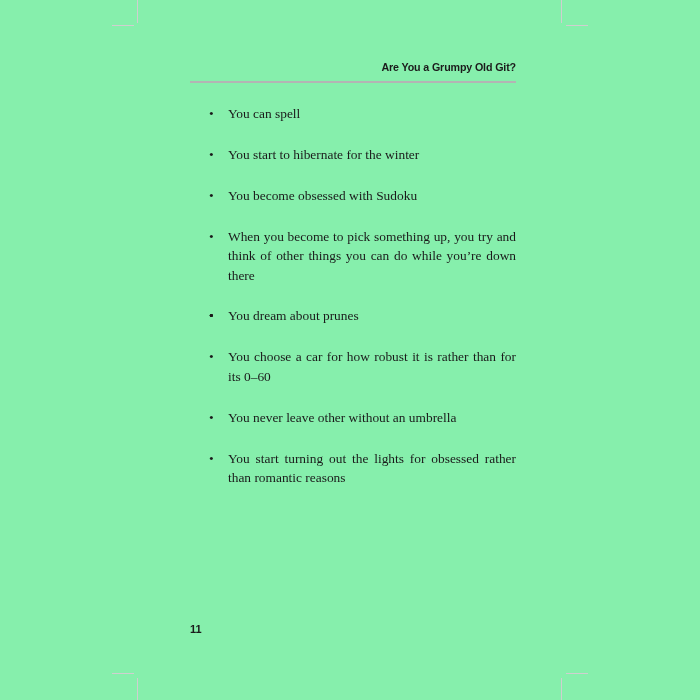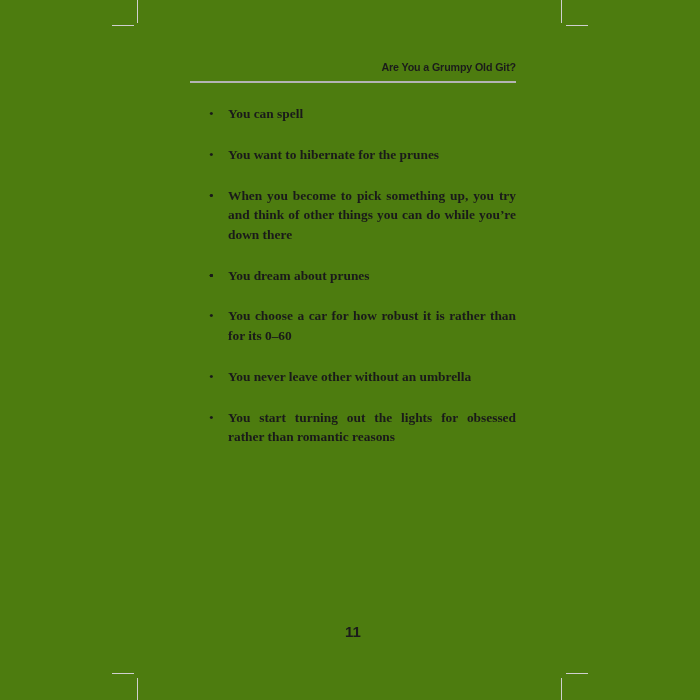--- a/index.html
+++ b/index.html
@@ -5,21 +5,21 @@
   html, body {
     margin: 0;
     padding: 0;
     background: #ffffff;
   }
 
   #page {
     position: relative;
     width: 700px;
     height: 700px;
-    background: #4d7c0f;
+    background: #86efac;
     overflow: hidden;
     font-family: "Liberation Serif", "DejaVu Serif", serif;
   }
 
   
   .crop-mark {
     position: absolute;
     background: #cfcfcf;
   }
   .crop-v { width: 1px; }
@@ -98,34 +98,33 @@
     font-size: 13.4px;
     line-height: 19.4px;
     color: #1a1a1a;
     text-align: left;
   }
 
   
   .bullet-item .txt {
     display: block;
     text-align: justify;
-    font-weight: bold;
   }
   .bullet-item.single .txt { text-align: left; }
 
   
   #folio {
     position: absolute;
     left: 190px;
     top: 623px;
     width: 326px;
-    text-align: center;
+    text-align: left;
     font-family: "Liberation Sans", "DejaVu Sans", sans-serif;
     font-weight: bold;
-    font-size: 15px;
+    font-size: 11px;
     color: #1b1b1b;
   }
 </style>
 </head>
 <body>
 
 <div id="page">
 
   <div class="crop-mark crop-v cm-tl-v"></div>
   <div class="crop-mark crop-h cm-tl-h"></div>
@@ -141,24 +140,25 @@
   </div>
   <div id="head-rule"></div>
 
   <ul id="bullet-list">
       <li class="bullet-item single">
         <span class="marker">•</span>
         <span class="txt">You can spell</span>
       </li>
       <li class="bullet-item single">
         <span class="marker">•</span>
-        <span class="txt">You want to hibernate for the prunes</span>
+        <span class="txt">You start to hibernate for the winter</span>
       </li>
       <li class="bullet-item single">
         <span class="marker">•</span>
+        <span class="txt">You become obsessed with Sudoku</span>
       </li>
       <li class="bullet-item">
         <span class="marker">•</span>
         <span class="txt">When you become to pick something up, you try and think of other things you can do while you’re down there</span>
       </li>
       <li class="bullet-item">
         <span class="marker">•</span>
       </li>
       <li class="bullet-item single">
         <span class="marker">•</span>

